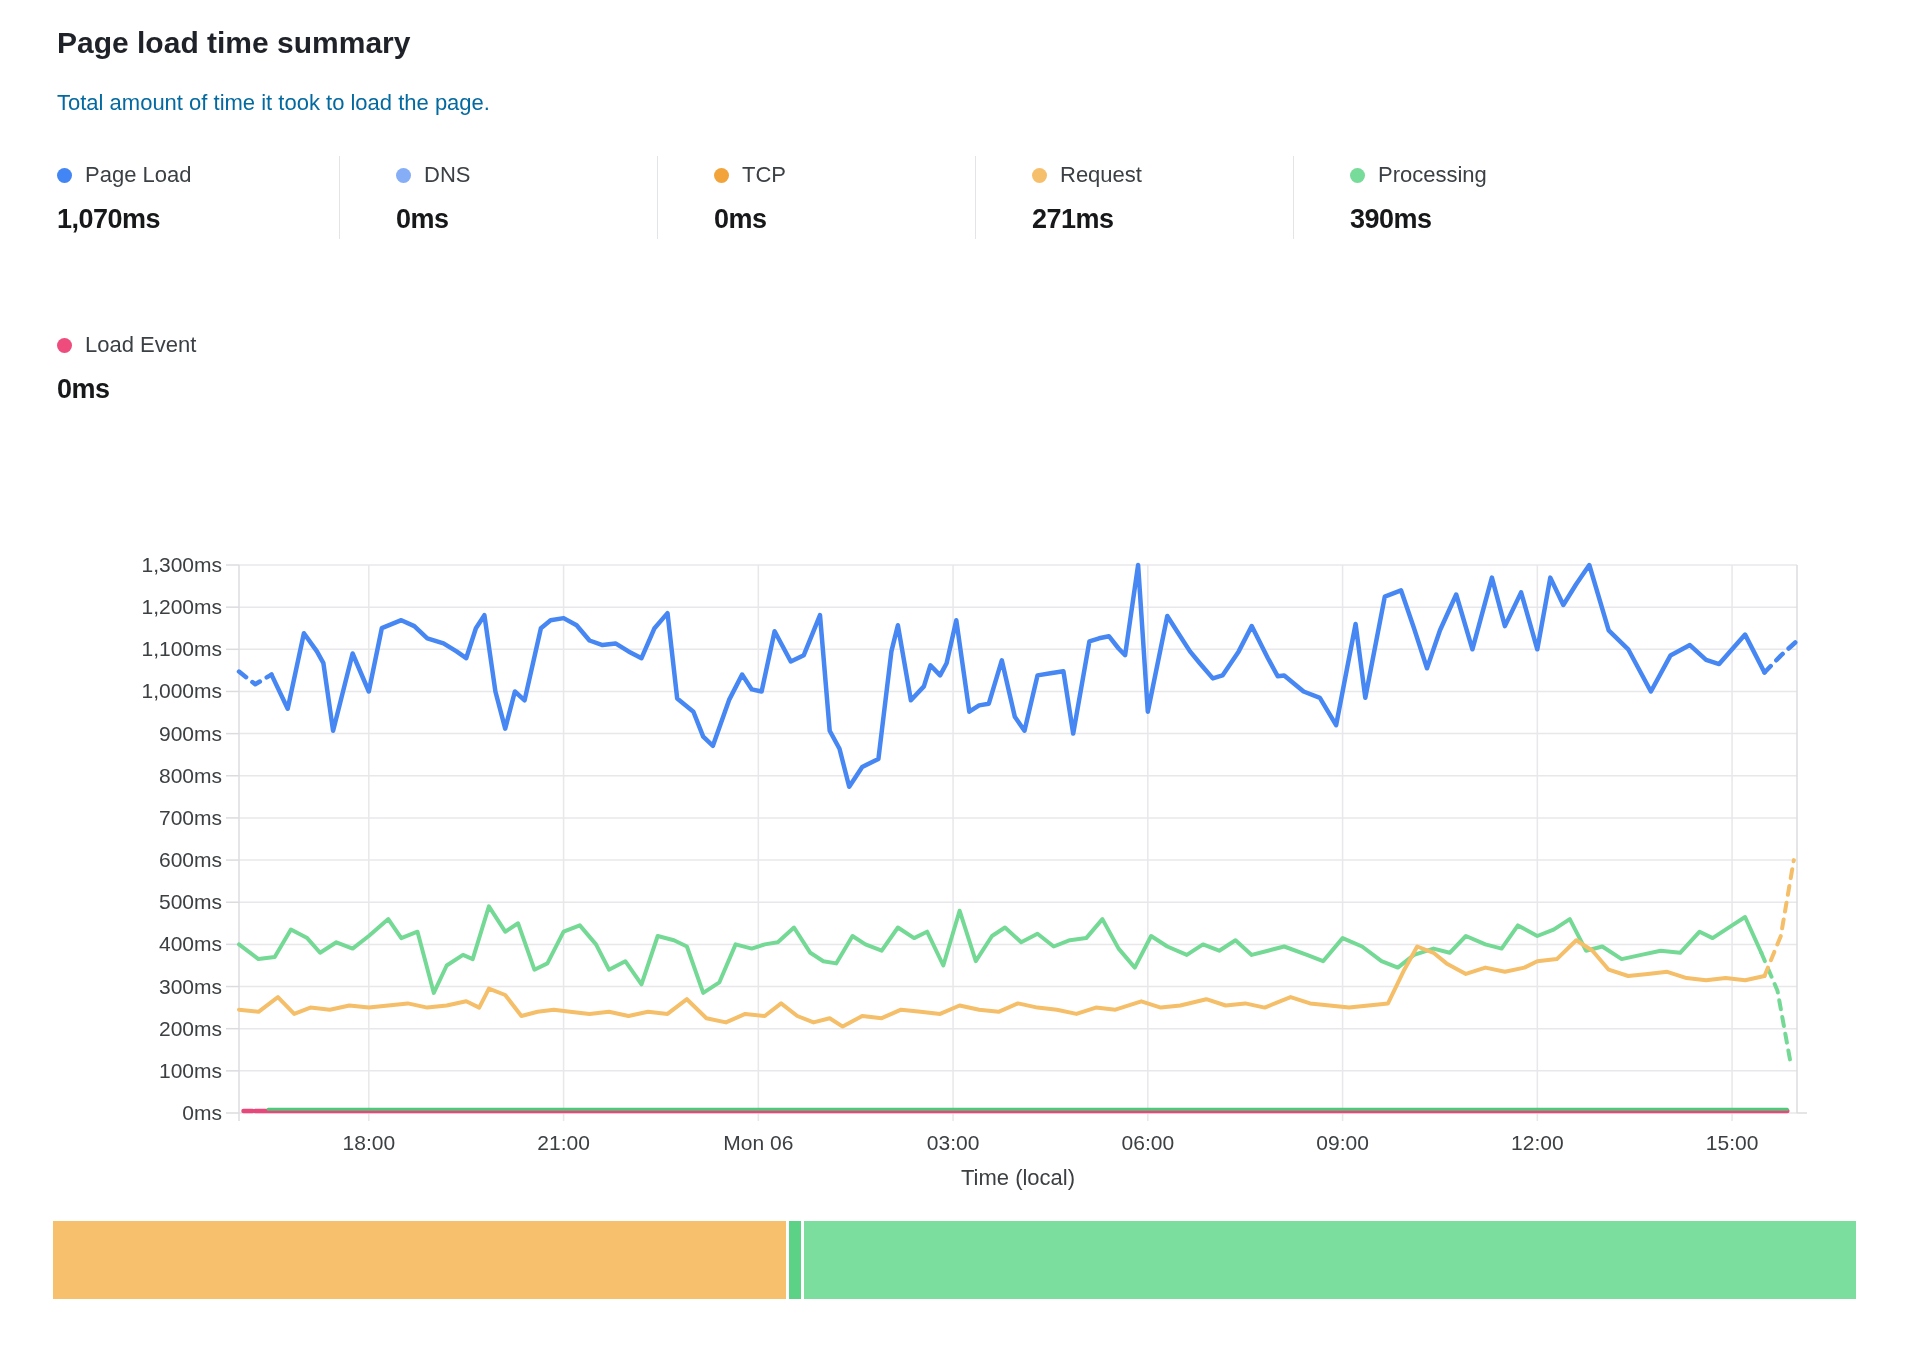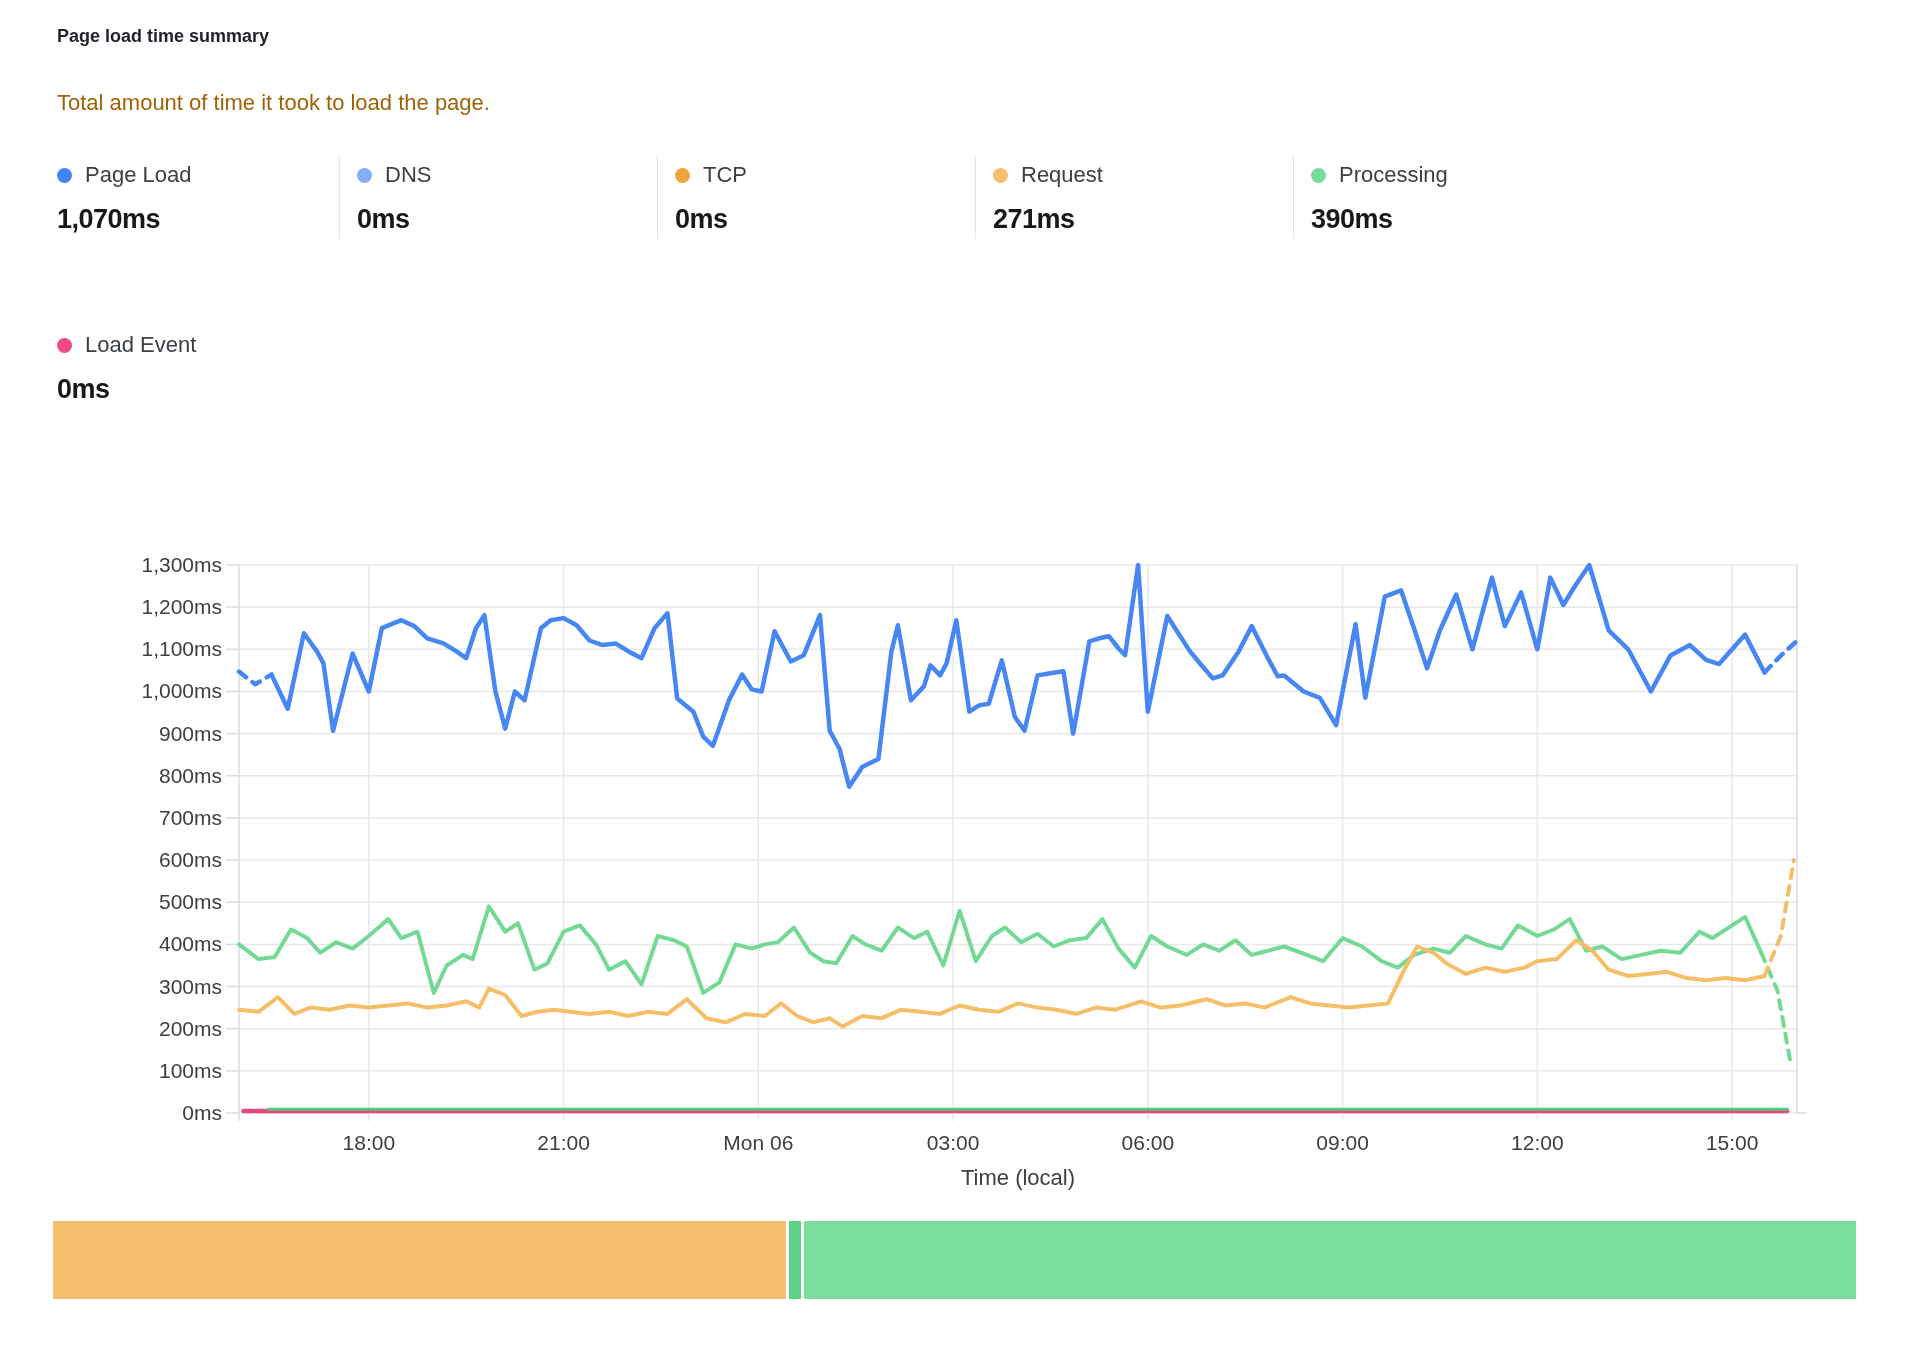--- a/index.html
+++ b/index.html
@@ -1,24 +1,24 @@
 <!DOCTYPE html>
 <html><head>
 <meta charset="utf-8">
 <style>
   html,body{margin:0;padding:0;background:#ffffff;}
   body{width:1910px;height:1352px;position:relative;overflow:hidden;
        font-family:"Liberation Sans","DejaVu Sans",sans-serif;color:#202227;}
   .abs{position:absolute;}
-  .title{left:57px;top:26px;font-size:18px;font-weight:700;color:#1f2329;}
-  .subtitle{left:57px;top:90px;font-size:22px;color:#a16207;}
+  .title{left:57px;top:26px;font-size:30px;font-weight:700;color:#1f2329;}
+  .subtitle{left:57px;top:90px;font-size:22px;color:#0369a1;}
   .metrics-row{left:57px;top:156px;display:flex;align-items:flex-start;}
   .metrics-row2{left:57px;top:326px;display:flex;}
   .metric{width:318px;box-sizing:border-box;padding:6px 0 4px 0;}
-  .metric + .metric{border-left:1px solid #e3e4e8;padding-left:17px;}
+  .metric + .metric{border-left:1px solid #e3e4e8;padding-left:56px;}
   .metric:first-child{width:282px;}
   .metric-head{display:flex;align-items:center;}
   .dot{width:15px;height:15px;border-radius:50%;margin-right:13px;flex:0 0 auto;}
   .metric-label{font-size:22px;color:#3b4045;}
   .metric-value{font-size:27px;font-weight:700;color:#17181a;margin-top:16px;letter-spacing:-0.5px;}
   svg text{font-family:"Liberation Sans","DejaVu Sans",sans-serif;}
   .footer-bar{left:53px;top:1221px;width:1803px;height:78px;display:flex;}
   .bar-seg{height:100%;}
   .bar-seg + .bar-seg{margin-left:3px;}
 </style>

